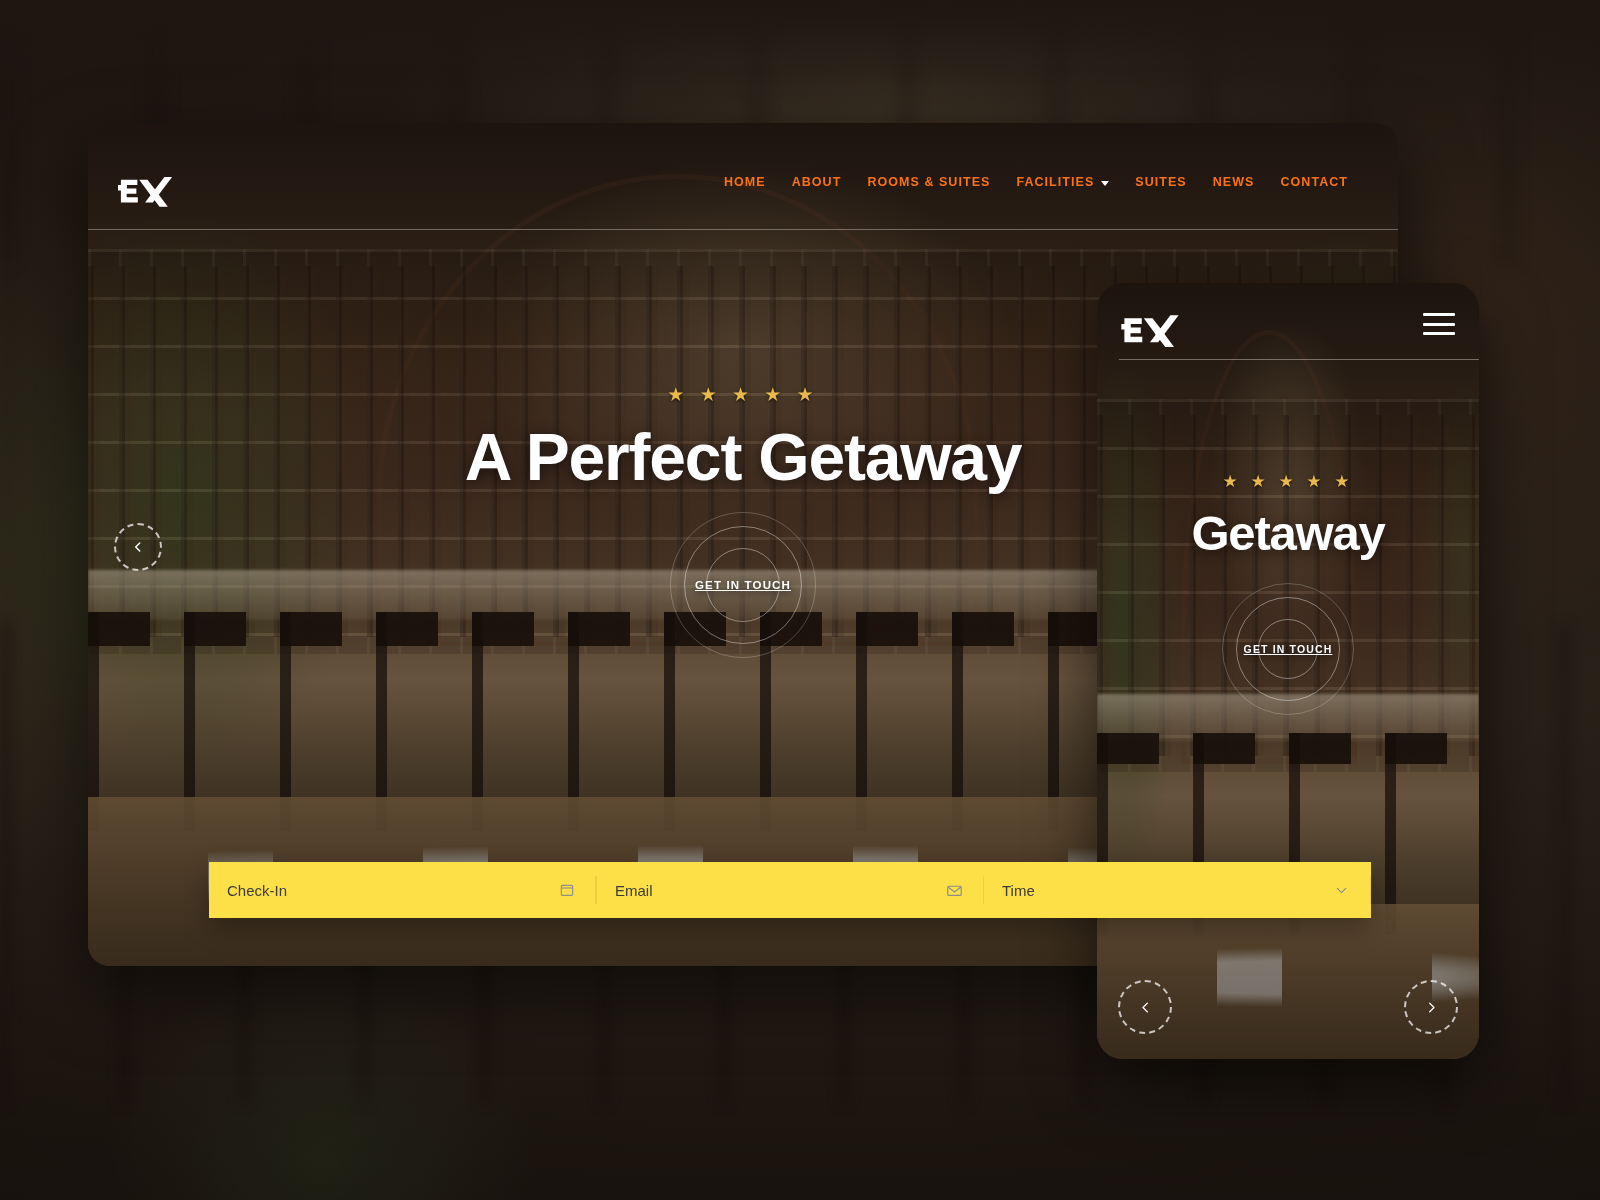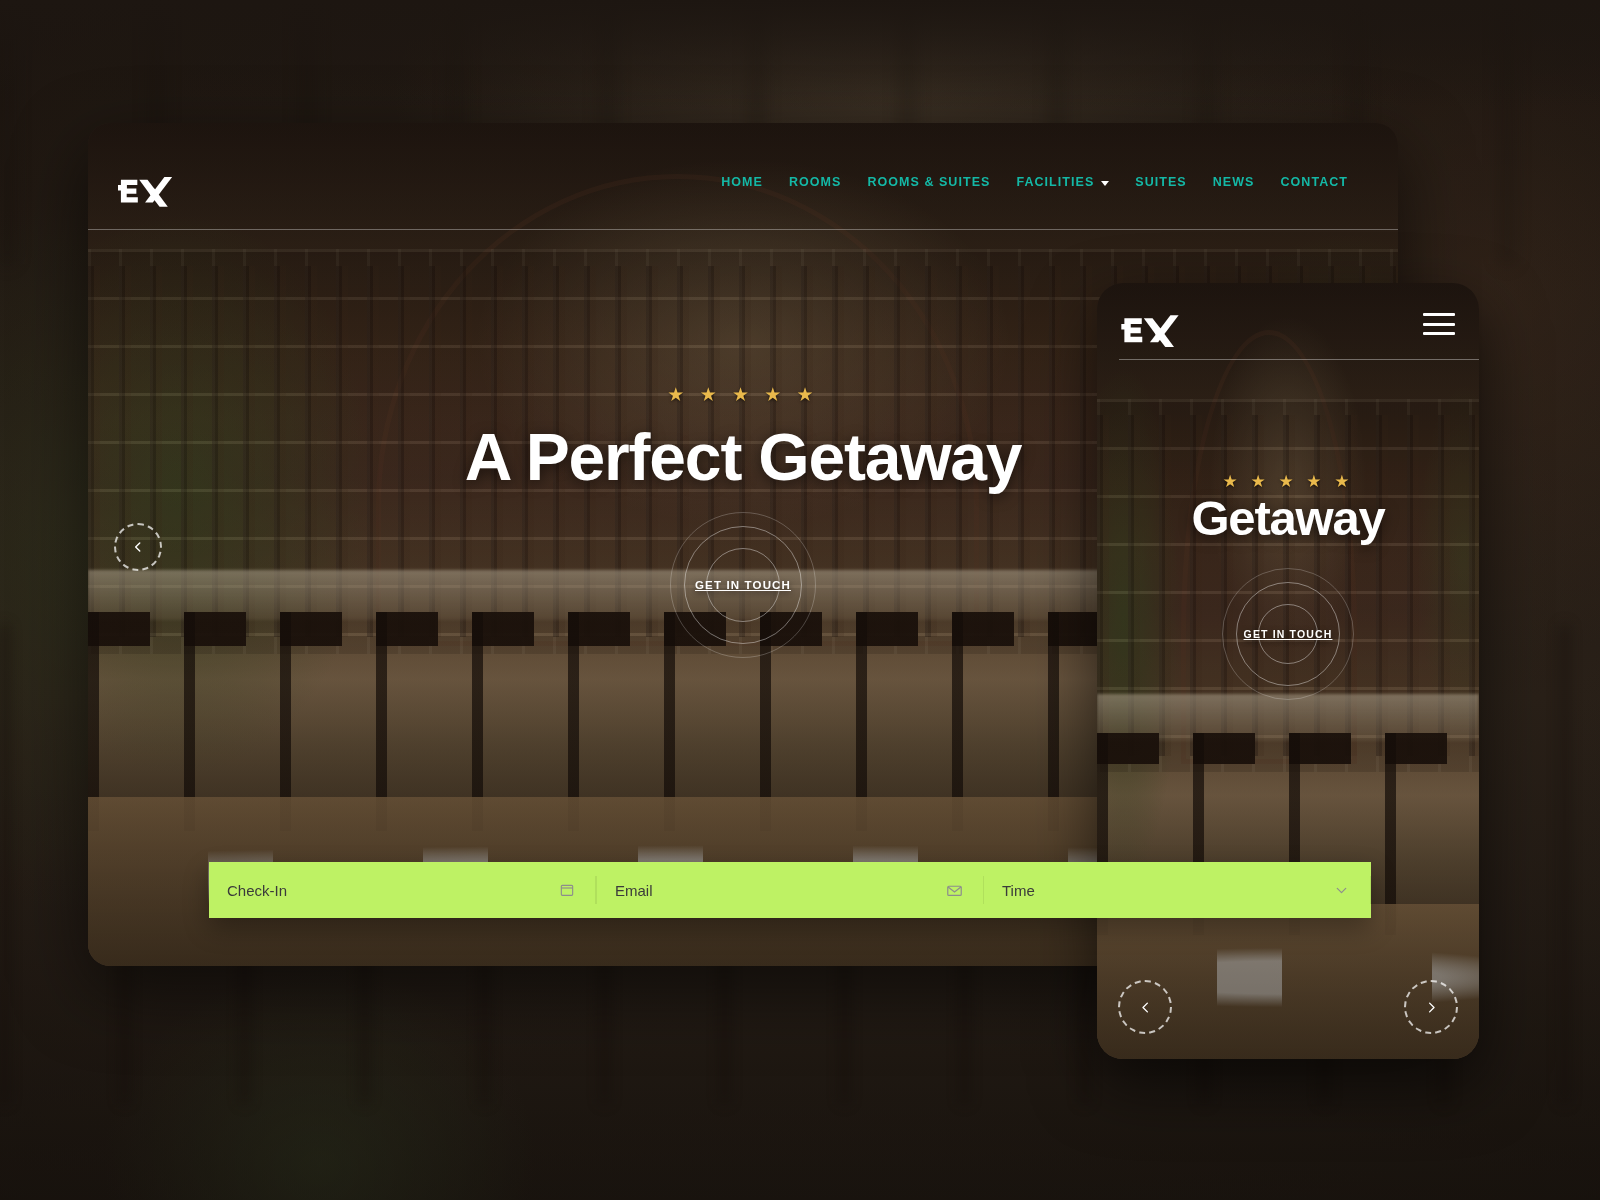--- a/index.html
+++ b/index.html
@@ -133,21 +133,21 @@
   }
   .logo{
     position:absolute; left:30px; top:44px;
     width:58px; height:42px;
   }
   .nav-links{
     position:absolute; right:50px; top:52px;
     display:flex; align-items:center; gap:26px;
   }
   .nav-link{
-    color:#14b8a6; font-size:12.5px; font-weight:bold;
+    color:#f97316; font-size:12.5px; font-weight:bold;
     letter-spacing:1.05px; text-decoration:none;
     display:flex; align-items:center; gap:7px; white-space:nowrap;
   }
   .caret{
     width:0;height:0;border-left:4.5px solid transparent;border-right:4.5px solid transparent;
     border-top:5px solid #fff; display:inline-block; margin-top:2px;
   }
   .nav-rule{
     position:absolute; left:0; right:0; top:106px; height:1px;
     background:rgba(255,255,255,0.33); z-index:4;
@@ -185,21 +185,21 @@
     position:absolute; border-radius:50%;
     border:2px dashed rgba(255,255,255,0.72);
     display:flex; align-items:center; justify-content:center;
     color:#fff; cursor:pointer; z-index:6;
   }
   .arrow-btn svg{ display:block; }
 
   
   #booking{
     position:absolute; left:121px; bottom:48px; width:1162px; height:56px;
-    background:#bef264; z-index:7; display:flex; align-items:stretch;
+    background:#fde047; z-index:7; display:flex; align-items:stretch;
     box-shadow:0 10px 26px rgba(0,0,0,0.32);
   }
   .bk-field{
     flex:1 1 0; display:flex; align-items:center; justify-content:space-between;
     padding:0 20px 0 18px; position:relative; cursor:pointer;
   }
   .bk-field .txt{ color:#3b3b3b; font-size:15px; }
   .bk-field .ico{ color:#8d8d8d; display:flex; align-items:center; }
   .bk-sep{ width:1px; background:rgba(0,0,0,0.07); margin:14px 0; }
 
@@ -249,21 +249,21 @@
         <path fill="#ffffff" d="M96 20 h16 l-40 53 h-16 z"></path>
         <path fill="#ffffff" d="M66 56 l9 -12 l28 38 h-17 z"></path>
       </svg>
     </a>
 
     <nav class="nav-links">
       <a class="nav-link" href="#">
           <span>HOME</span>
         </a>
       <a class="nav-link" href="#">
-          <span>ROOMS</span>
+          <span>ABOUT</span>
         </a>
       <a class="nav-link" href="#">
           <span>ROOMS &amp; SUITES</span>
         </a>
       <a class="nav-link" href="#">
         <span>FACILITIES</span>
         <i class="caret"></i>
       </a>
       <a class="nav-link" href="#">
           <span>SUITES</span>
@@ -360,21 +360,21 @@
     </a>
     <div class="hamburger">
       <span></span>
       <span></span>
       <span></span>
     </div>
   </div>
 
   <div class="hero-center">
     <div class="stars" style="margin-top:188px;font-size:17px;letter-spacing:4px;">★ ★ ★ ★ ★</div>
-    <h1 class="hero-title" style="font-size:49px;margin-top:1px;">Getaway</h1>
+    <h1 class="hero-title" style="font-size:49px;margin-top:16px;">Getaway</h1>
     <div class="cta" style="margin-top:38px;width:104px;height:104px;">
       <span class="ring r3"></span>
       <span class="ring r1"></span>
       <span class="ring r2"></span>
       <span class="label" style="font-size:10.5px;">GET IN TOUCH</span>
     </div>
   </div>
 
   <div class="arrow-btn" style="left:21px; bottom:25px; width:54px; height:54px;">
     <svg width="15" height="15" viewBox="0 0 24 24" fill="none" stroke="currentColor" stroke-width="2.2" stroke-linecap="round" stroke-linejoin="round">

